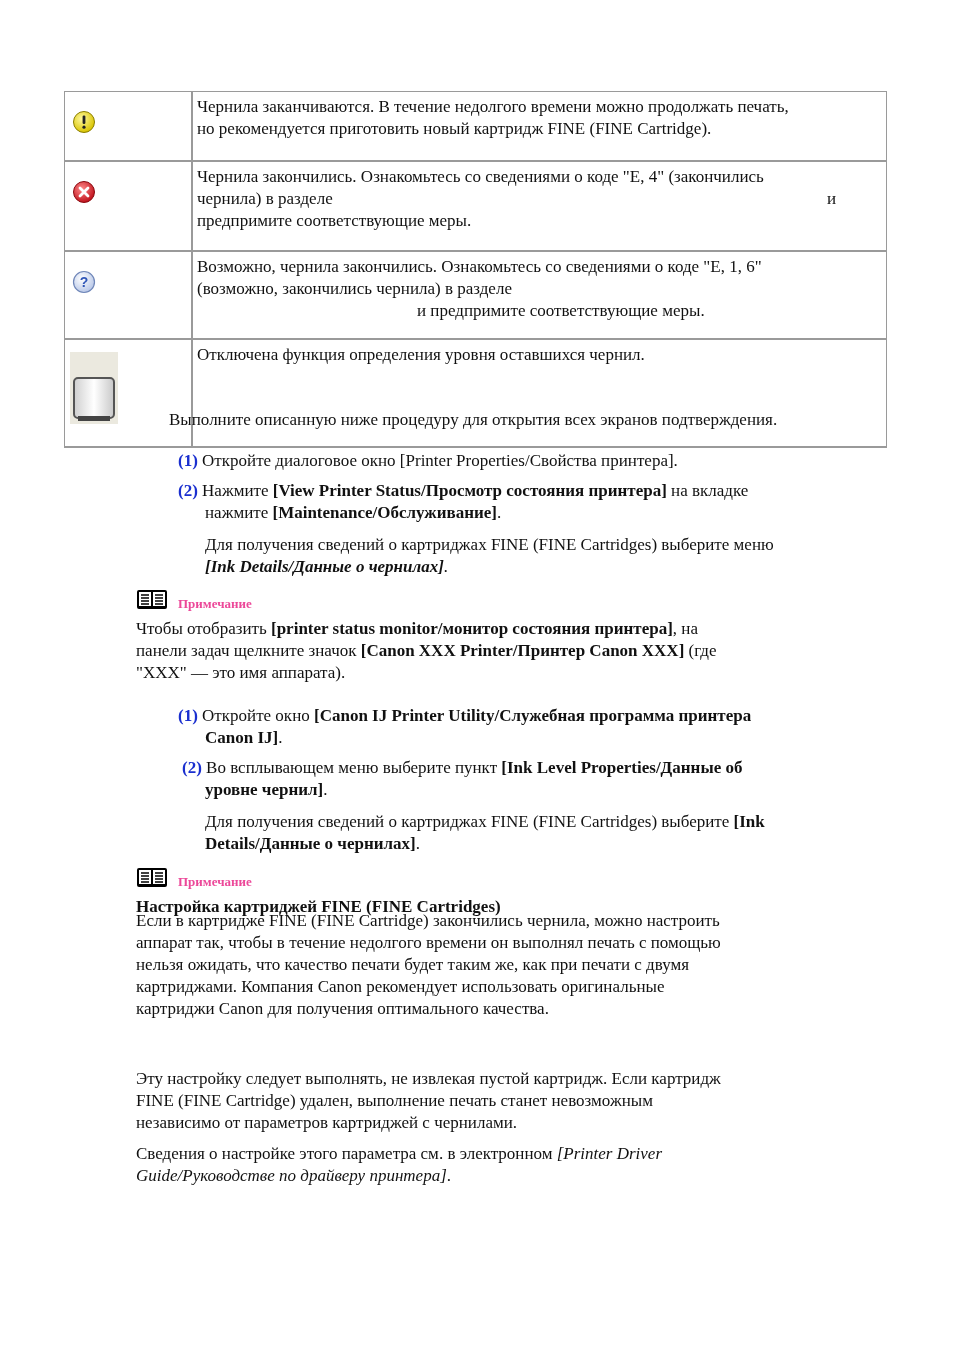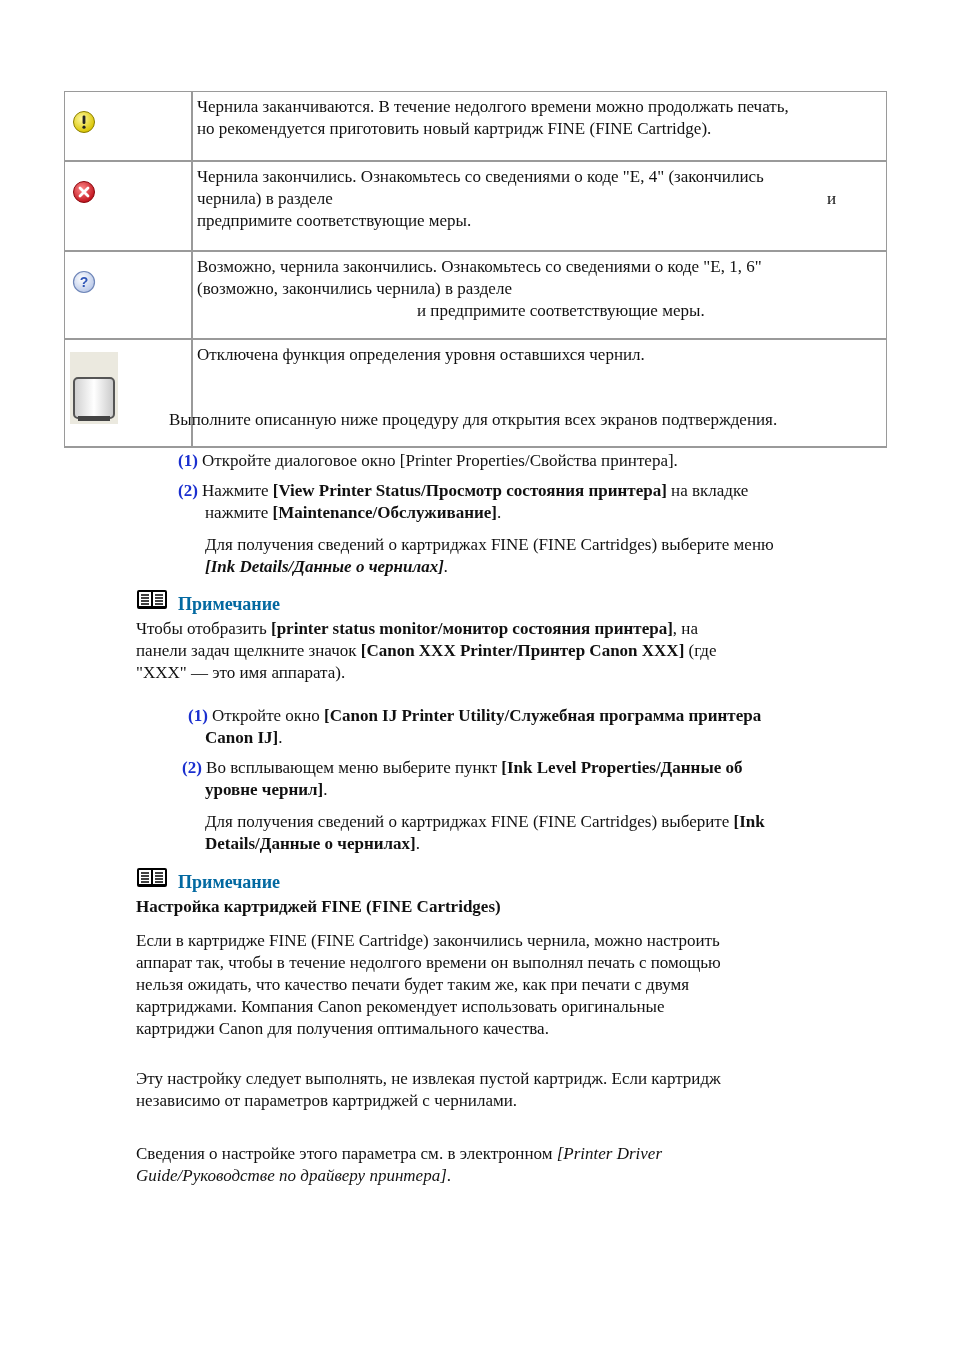--- a/index.html
+++ b/index.html
@@ -27,21 +27,21 @@
   .row4 td { height: 96px; }
   .icon { position: absolute; left: 7px; top: 18px; width: 24px; height: 24px; }
   .ink-off-icon { position: absolute; left: 5px; top: 12px; width: 48px; height: 72px; }
 
   .p { position: absolute; margin: 0; }
   .num { color: #1a2fcf; font-weight: bold; }
   .b { font-weight: bold; }
   .i { font-style: italic; }
   .note-head { position: absolute; display: flex; align-items: flex-end; }
   .note-head svg { width: 32px; height: 22px; margin-right: 10px; }
-  .note-title { color: #0369a1; font-weight: bold; font-size: 18px; }
+  .note-title { color: #ec4899; font-weight: bold; font-size: 13px; }
 </style>
 </head>
 <body>
 
 <table class="status-table">
   <tbody>
       <tr class="row1">
     <td class="icon-cell">
       <svg class="icon" viewBox="0 0 24 24">
         <defs>
@@ -149,21 +149,21 @@
   <span class="note-title" style="position:relative; top:4px;">Примечание</span>
 </div>
 <p class="p" style="left:136px; top:618px;">
   <span>Чтобы отобразить </span><span class="b">[printer status monitor/монитор состояния принтера]</span><span>, на</span>
 </p>
 <p class="p" style="left:136px; top:640px;">
   <span>панели задач щелкните значок </span><span class="b">[Canon XXX Printer/Принтер Canon XXX]</span><span> (где</span>
 </p>
 <p class="p" style="left:136px; top:662px;">"XXX" — это имя аппарата).</p>
 
-<p class="p" style="left:188px; top:705px;">
+<p class="p" style="left:178px; top:705px;">
   <span class="num">(1)</span><span> Откройте окно </span><span class="b">[Canon IJ Printer Utility/Служебная программа принтера</span>
 </p>
 <p class="p" style="left:205px; top:727px;">
   <span class="b">Canon IJ]</span><span>.</span>
 </p>
 <p class="p" style="left:182px; top:757px;">
   <span class="num">(2)</span><span> Во всплывающем меню выберите пункт </span><span class="b">[Ink Level Properties/Данные об</span>
 </p>
 <p class="p" style="left:205px; top:779px;">
   <span class="b">уровне чернил]</span><span>.</span>
@@ -179,30 +179,31 @@
   <svg viewBox="0 0 32 22">
     <rect x="1" y="1" width="30" height="19" rx="2" fill="#000"></rect>
     <rect x="3" y="3" width="12" height="14" fill="#fff"></rect>
     <rect x="17" y="3" width="12" height="14" fill="#fff"></rect>
     <path d="M5 6h8M5 9h8M5 12h8M5 15h8M19 6h8M19 9h8M19 12h8M19 15h8" stroke="#000" stroke-width="1.3"></path>
   </svg>
   <span class="note-title" style="position:relative; top:4px;">Примечание</span>
 </div>
 <p class="p b" style="left:136px; top:896px;">Настройка картриджей FINE (FINE Cartridges)</p>
 
-<div class="p" style="left:136px; top:930px;">
+<div class="p" style="left:136px; top:910px;">
   <div>Если в картридже FINE (FINE Cartridge) закончились чернила, можно настроить</div>
   <div>аппарат так, чтобы в течение недолгого времени он выполнял печать с помощью</div>
   <div>нельзя ожидать, что качество печати будет таким же, как при печати с двумя</div>
   <div>картриджами. Компания Canon рекомендует использовать оригинальные</div>
   <div>картриджи Canon для получения оптимального качества.</div>
 </div>
 
 <div class="p" style="left:136px; top:1068px;">
   <div>Эту настройку следует выполнять, не извлекая пустой картридж. Если картридж</div>
+  <div>FINE (FINE Cartridge) удален, выполнение печать станет невозможным</div>
   <div>независимо от параметров картриджей с чернилами.</div>
 </div>
 
 <p class="p" style="left:136px; top:1143px;">
   <span>Сведения о настройке этого параметра см. в электронном </span><span class="i">[Printer Driver</span>
 </p>
 <p class="p" style="left:136px; top:1165px;">
   <span class="i">Guide/Руководстве по драйверу принтера]</span><span>.</span>
 </p>
 

